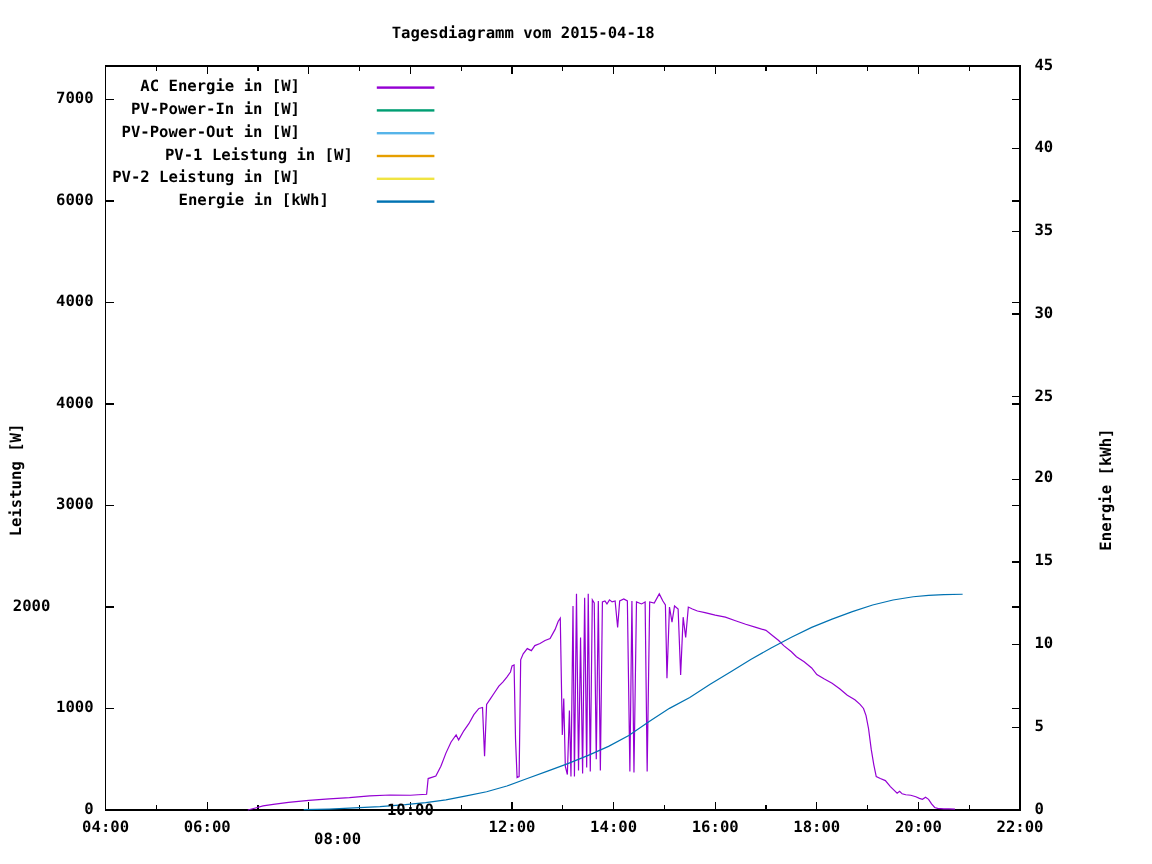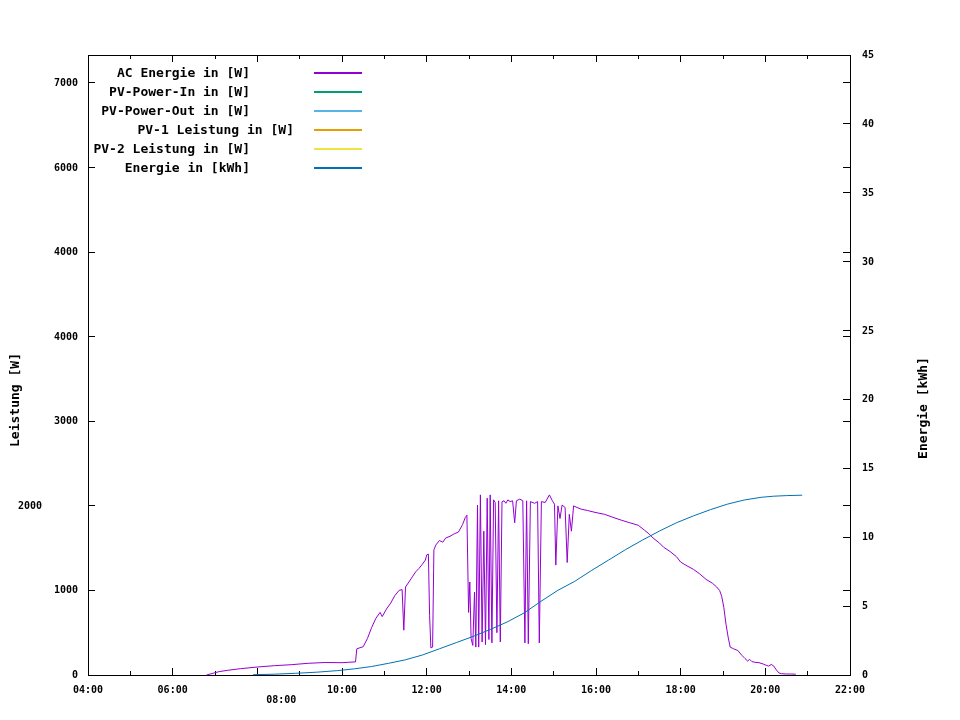--- a/index.html
+++ b/index.html
@@ -3,30 +3,31 @@
 <meta charset="utf-8">
 <style>
   html,body{margin:0;padding:0;background:#fff;}
   .page{position:relative;width:960px;height:720px;background:#ffffff;overflow:hidden;
         font-family:"DejaVu Sans Mono","Liberation Mono",monospace;font-weight:bold;color:#000;}
   .title{position:absolute;top:21px;left:436px;transform:translateX(-50%);font-size:13px;white-space:nowrap;}
   .ylab{position:absolute;font-size:13px;white-space:nowrap;}
   .ylab.left{left:14px;top:400px;transform:translate(-50%,-50%) rotate(-90deg);}
   .ylab.right{left:922px;top:408px;transform:translate(-50%,-50%) rotate(-90deg);}
   #plot-svg{position:absolute;left:0;top:0;}
-  .tick-label{position:absolute;font-size:10px;line-height:16px;white-space:nowrap;}
+  .tick-label{position:absolute;font-size:13px;line-height:16px;white-space:nowrap;}
   .xlab{transform:translateX(-50%);}
   .legend-row{position:absolute;left:0;width:250px;height:18px;line-height:18px;
               text-align:right;font-size:13px;white-space:nowrap;}
   .legend-swatch{position:absolute;left:314px;width:48px;height:2px;}
 </style>
 </head>
 <body>
 
 <div class="page">
+  <div class="title">Tagesdiagramm vom 2015-04-18</div>
   <div class="ylab left">Leistung [W]</div>
   <div class="ylab right">Energie [kWh]</div>
   <svg id="plot-svg" width="960" height="720">
       <rect x="88" y="55" width="762" height="620" fill="none" stroke="#000" stroke-width="1" shape-rendering="crispEdges"></rect>
       <line x1="88" y1="675" x2="88" y2="668" stroke="#000" stroke-width="1" shape-rendering="crispEdges"></line>
       <line x1="88" y1="55" x2="88" y2="62" stroke="#000" stroke-width="1" shape-rendering="crispEdges"></line>
       <line x1="172.66666666666666" y1="675" x2="172.66666666666666" y2="668" stroke="#000" stroke-width="1" shape-rendering="crispEdges"></line>
       <line x1="172.66666666666666" y1="55" x2="172.66666666666666" y2="62" stroke="#000" stroke-width="1" shape-rendering="crispEdges"></line>
       <line x1="257.3333333333333" y1="675" x2="257.3333333333333" y2="668" stroke="#000" stroke-width="1" shape-rendering="crispEdges"></line>
       <line x1="257.3333333333333" y1="55" x2="257.3333333333333" y2="62" stroke="#000" stroke-width="1" shape-rendering="crispEdges"></line>
@@ -106,35 +107,35 @@
       <span class="tick-label" style="left: 862px; top: 460.333px;">15</span>
       <span class="tick-label" style="left: 862px; top: 391.444px; text-align: right;">20</span>
       <span class="tick-label" style="left: 862px; top: 322.556px;">25</span>
       <span class="tick-label" style="left: 862px; top: 253.667px;">30</span>
       <span class="tick-label" style="left: 862px; top: 184.778px;">35</span>
       <span class="tick-label" style="left: 862px; top: 115.889px;">40</span>
       <span class="tick-label" style="left: 862px; top: 47px;">45</span>
       <span class="tick-label xlab" style="left: 88px; top: 682px;">04:00</span>
       <span class="tick-label xlab" style="left: 172.667px; top: 682px;">06:00</span>
       <span class="tick-label xlab" style="left: 257.333px; top: 692px; margin-left: 24px;">08:00</span>
-      <span class="tick-label xlab" style="left: 342px; top: 682px;">10:00</span>
+      <span class="tick-label xlab" style="left: 342px; top: 668px;">10:00</span>
       <span class="tick-label xlab" style="left: 426.667px; top: 682px;">12:00</span>
       <span class="tick-label xlab" style="left: 511.333px; top: 682px;">14:00</span>
       <span class="tick-label xlab" style="left: 596px; top: 682px;">16:00</span>
       <span class="tick-label xlab" style="left: 680.667px; top: 682px;">18:00</span>
       <span class="tick-label xlab" style="left: 765.333px; top: 682px;">20:00</span>
       <span class="tick-label xlab" style="left: 850px; top: 682px;">22:00</span>
     </div>
   <div id="legend">
       <div class="legend-row" style="top: 64px;"><span>AC Energie in [W]</span></div>
       <div class="legend-swatch" style="top: 72px; background: rgb(148, 0, 211);"></div>
       <div class="legend-row" style="top: 83px;"><span>PV-Power-In in [W]</span></div>
       <div class="legend-swatch" style="top: 91px; background: rgb(0, 158, 115);"></div>
       <div class="legend-row" style="top: 102px;"><span>PV-Power-Out in [W]</span></div>
       <div class="legend-swatch" style="top: 110px; background: rgb(86, 180, 233);"></div>
       <div class="legend-row" style="top: 121px; padding-left: 44px;"><span>PV-1 Leistung in [W]</span></div>
       <div class="legend-swatch" style="top: 129px; background: rgb(230, 159, 0);"></div>
       <div class="legend-row" style="top: 140px;"><span>PV-2 Leistung in [W]</span></div>
       <div class="legend-swatch" style="top: 148px; background: rgb(240, 228, 66);"></div>
-      <div class="legend-row" style="top: 159px;"><span>Energie in [kWh]</span></div>
+      <div class="legend-row" style="top: 159px; padding-left: 24px;"><span>Energie in [kWh]</span></div>
       <div class="legend-swatch" style="top: 167px; background: rgb(0, 114, 178);"></div>
     </div>
 </div>
 
 </body></html>

